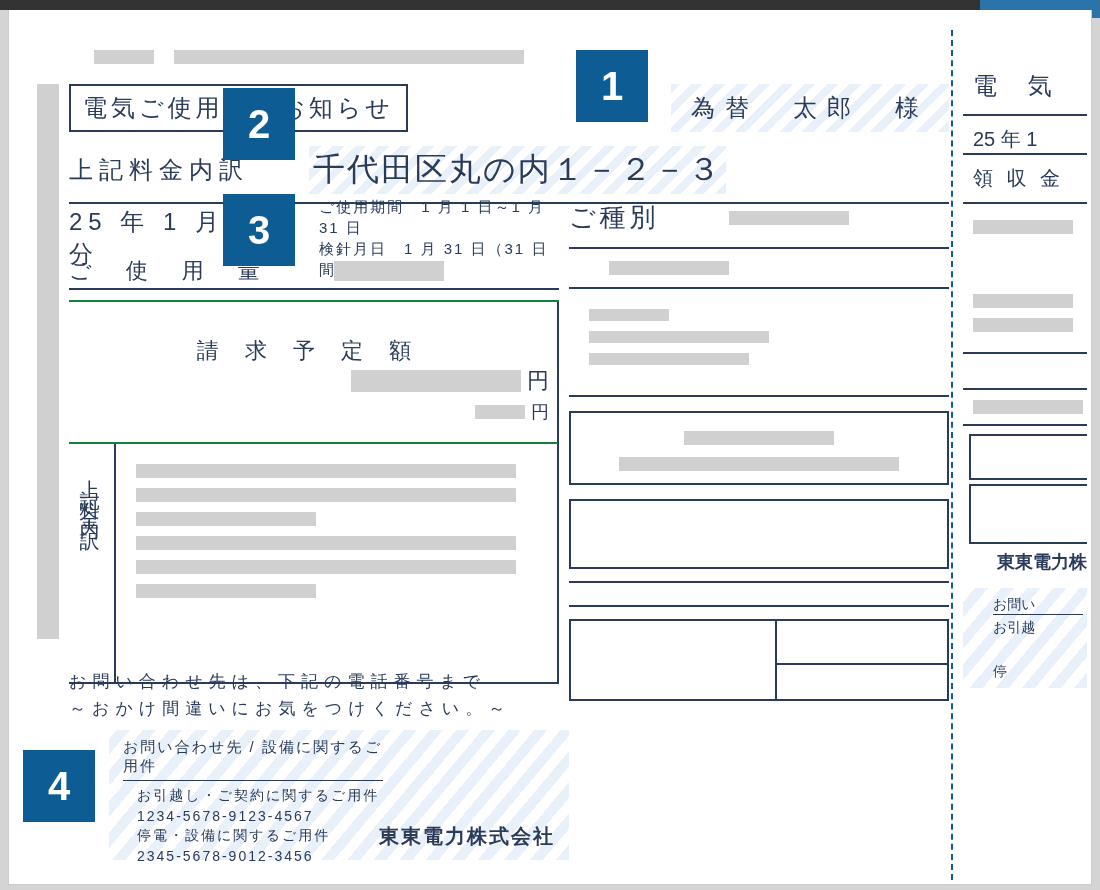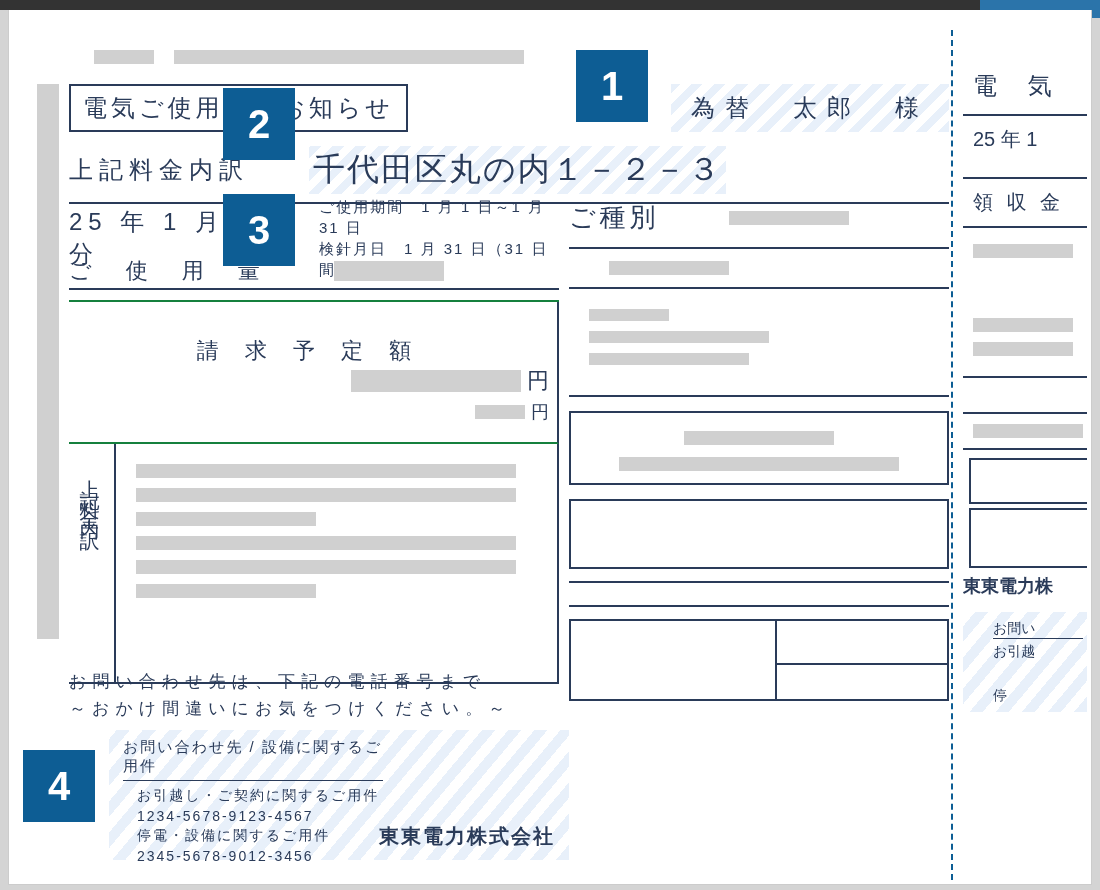--- a/index.html
+++ b/index.html
@@ -294,21 +294,21 @@
       position: absolute;
       right: 4px; top: 60px;
       width: 124px;
       color: #2a3b59;
       overflow: hidden;
     }
     .p-title { font-size: 24px; letter-spacing: 12px; margin-left: 10px; margin-bottom: 12px; white-space: nowrap;}
     .p-row {
       border-top: 2px solid #2a3b59;
       border-bottom: 2px solid #2a3b59;
-      padding: 10px 0 24px 10px;
+      padding: 10px 0 0 10px;
       font-size: 20px;
       white-space: nowrap;
     }
     .p-row2 {
       border-bottom: 2px solid #2a3b59;
       padding: 10px 0 10px 10px;
       font-size: 20px;
       letter-spacing: 4px;
       white-space: nowrap;
     }
@@ -321,21 +321,21 @@
     .p-contact-strip {
       background: repeating-linear-gradient(
         -50deg,
         #e8f0fa, #e8f0fa 10px, #fff 10px, #fff 20px);
       height: 100px;
       padding-left: 30px;
       padding-top: 4px;
     }
     .p-small { font-size: 14px; margin: 4px 0; white-space: nowrap; }
     .p-div { border-bottom: 2px solid #2a3b59; margin: 8px 0;}
-    .p-company { font-size: 18px; font-weight: 600; margin-top: 6px; white-space: nowrap;}
+    .p-company { font-size: 18px; font-weight: 600; margin-left: 6px; margin-top: 6px; white-space: nowrap; text-align: right;}
     .p-ph-wide { width: 110px; height: 14px; background: #d0d0d0; margin: 10px 0 10px 10px;}
     .p-box2 { border: 2px solid #2a3b59; border-right: none; height: 46px; margin-left: 6px; margin-top: 4px;}
     .top-bar-blue {
       position: absolute;
       right: 0; top: 0;
       width: 120px; height: 18px;
       background: #2b74aa;
     }
   </style>
 </head>

